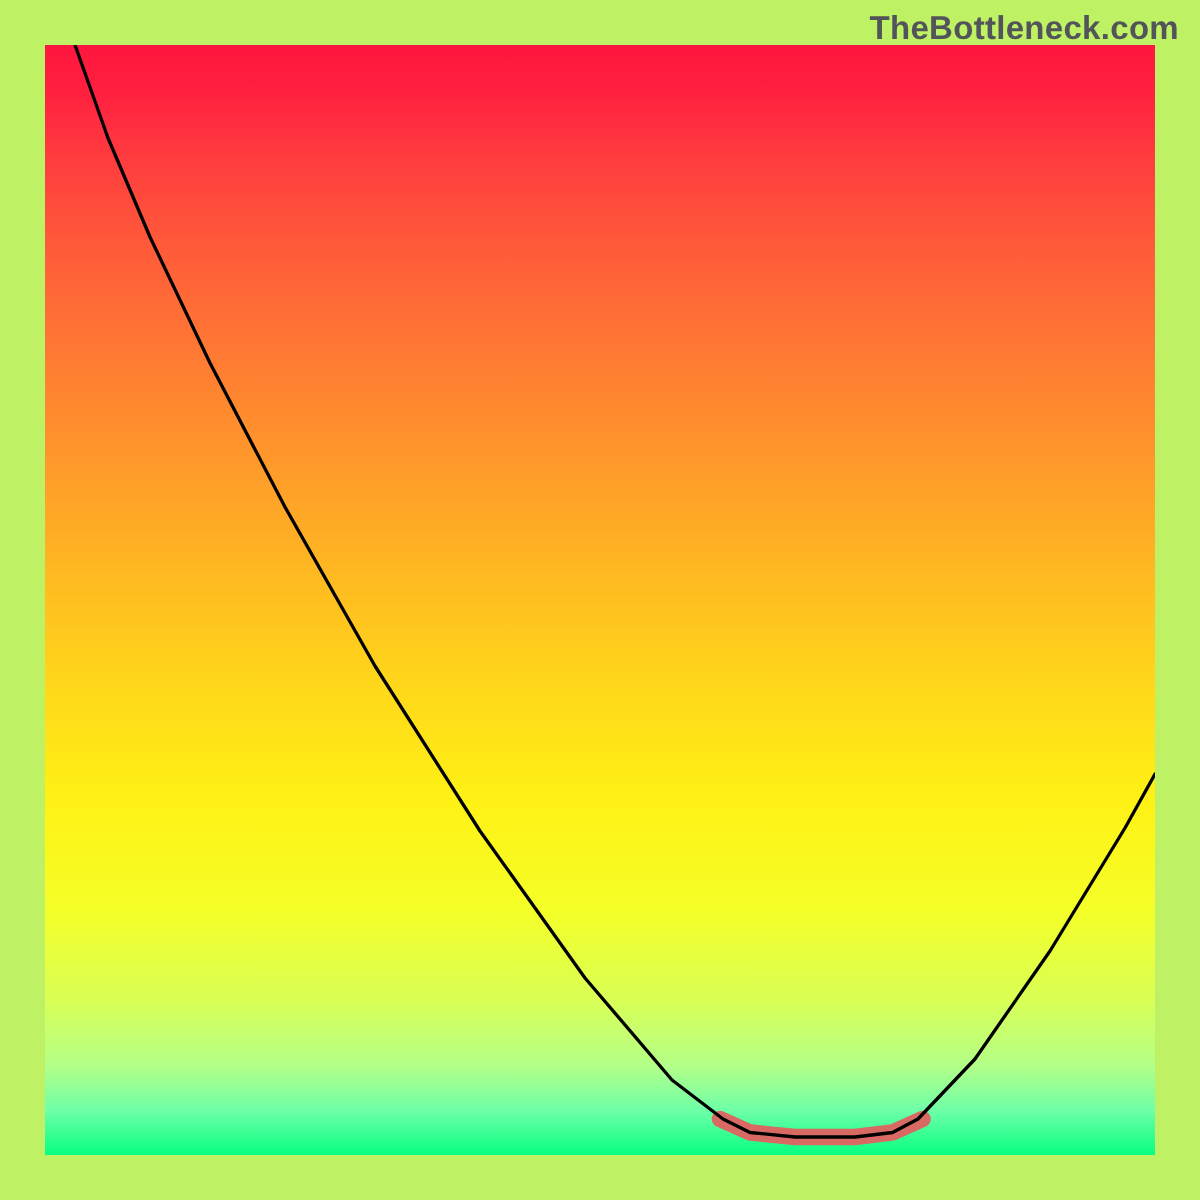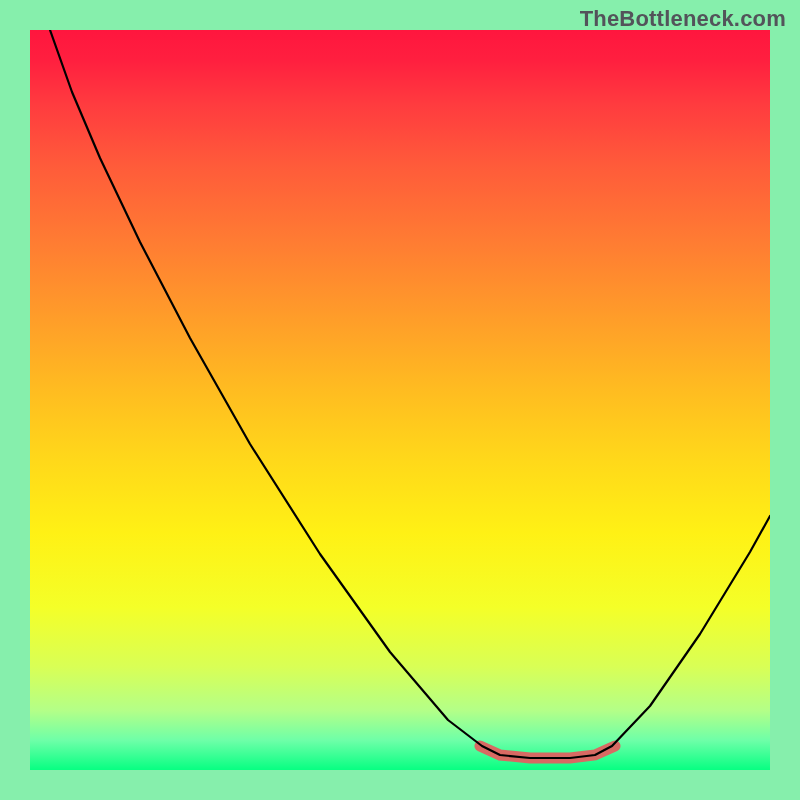--- a/index.html
+++ b/index.html
@@ -1,17 +1,17 @@
 <!DOCTYPE html>
 <html><head>
 <meta charset="utf-8">
 <style>
   * { margin: 0; padding: 0; box-sizing: border-box; }
   html, body { width: 800px; height: 800px; overflow: hidden; background: #000; }
-  .wrap { position: relative; width: 800px; height: 800px; background: #86efac; }
+  .wrap { position: relative; width: 800px; height: 800px; background: #bef264; }
   .watermark {
     position: absolute;
     top: 6px;
     right: 14px;
     font-family: Arial, Helvetica, sans-serif;
     font-size: 22px;
     font-weight: 600;
     color: #53535a;
     letter-spacing: 0.2px;
     z-index: 3;

